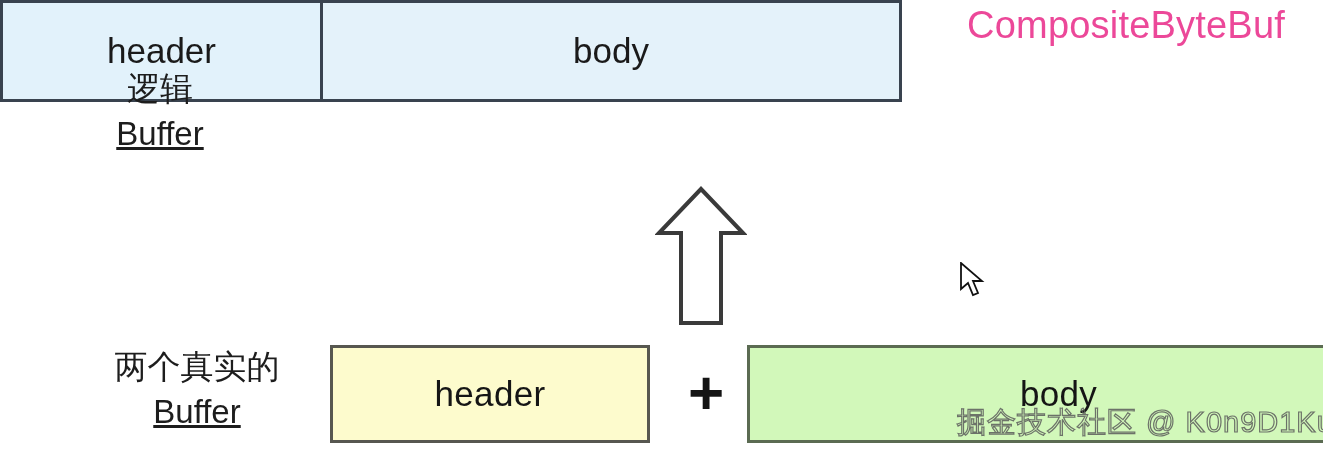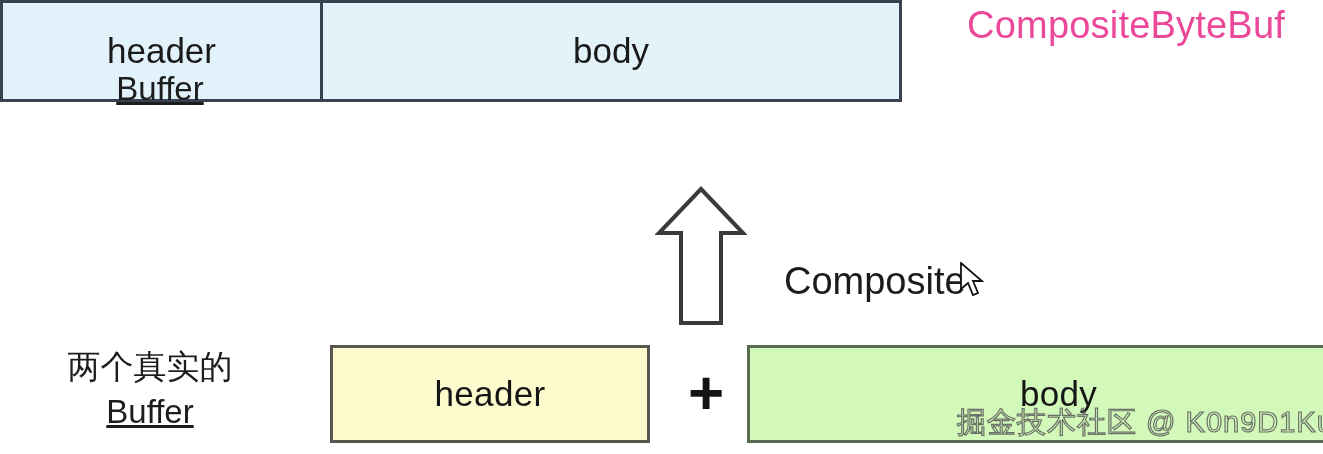--- a/index.html
+++ b/index.html
@@ -44,20 +44,21 @@
     width: 300px;
     font-size: 33px;
     line-height: 45px;
   }
   #label-real {
     left: 0px;
     top: 344px;
     width: 300px;
     font-size: 33px;
     line-height: 45px;
+    padding-left: 47px;
   }
   .row-label .line-cjk { display: block; }
   .row-label .line-latin { display: block; text-decoration: underline; }
 
   
   .buf-box {
     position: absolute;
     box-sizing: border-box;
     display: flex;
     align-items: center;
@@ -180,33 +181,33 @@
   }
 </style>
 </head>
 <body>
 
 <div id="stage">
 
   <div id="diagram-title">CompositeByteBuf</div>
 
   <div class="row-label" id="label-logical">
+    <span class="line-cjk">逻辑</span>
     <span class="line-latin">Buffer</span>
   </div>
 
   <div id="logical-buffer">
     <div id="logical-header">header</div>
     <div id="logical-body">body</div>
   </div>
 
   <svg id="composite-arrow" viewBox="0 0 92 142">
     <polygon points="46,4 88,48 66,48 66,138 26,138 26,48 4,48" fill="#ffffff" stroke="#3a3a3a" stroke-width="4" stroke-linejoin="miter"></polygon>
   </svg>
 
-  <div id="composite-caption">Composite</div>
 
   <svg id="mouse-cursor" viewBox="0 0 26 36">
     <polygon points="1,1 1,27 8,21 13,33 18,31 13,19 22,19" fill="#ffffff" stroke="#111111" stroke-width="1.8" stroke-linejoin="miter"></polygon>
   </svg>
 
   <div class="row-label" id="label-real">
     <span class="line-cjk">两个真实的</span>
     <span class="line-latin">Buffer</span>
   </div>
 

